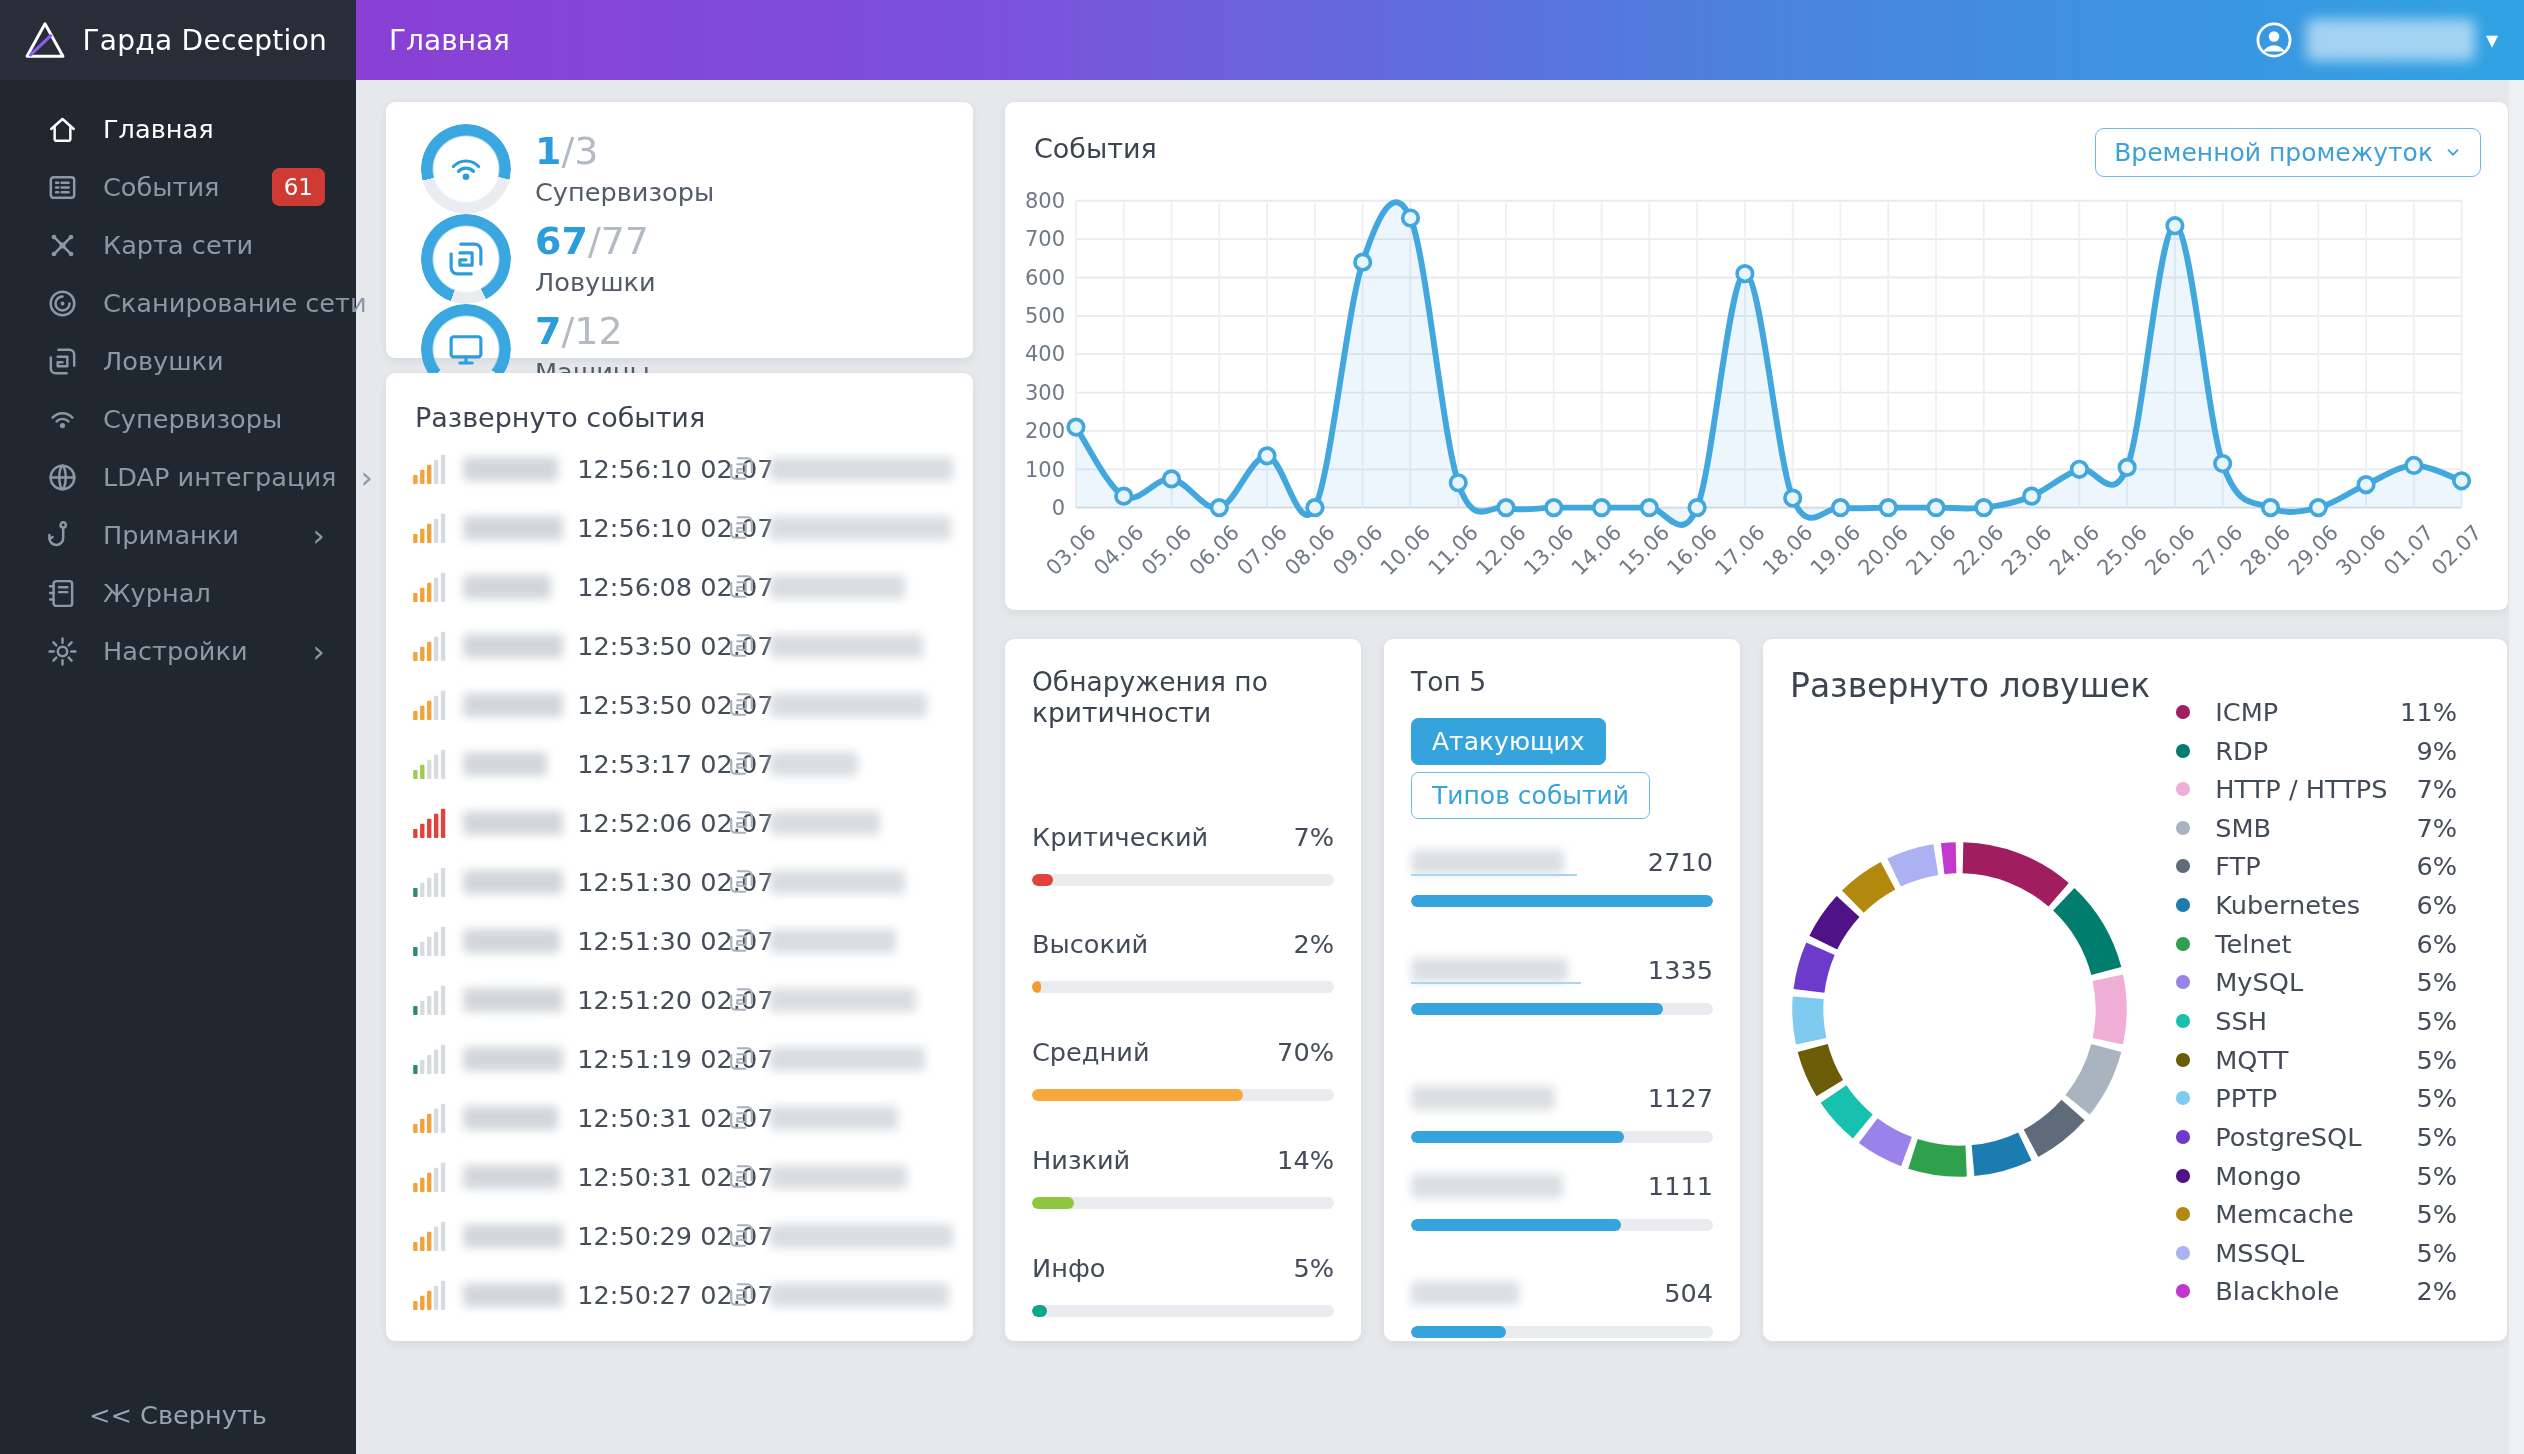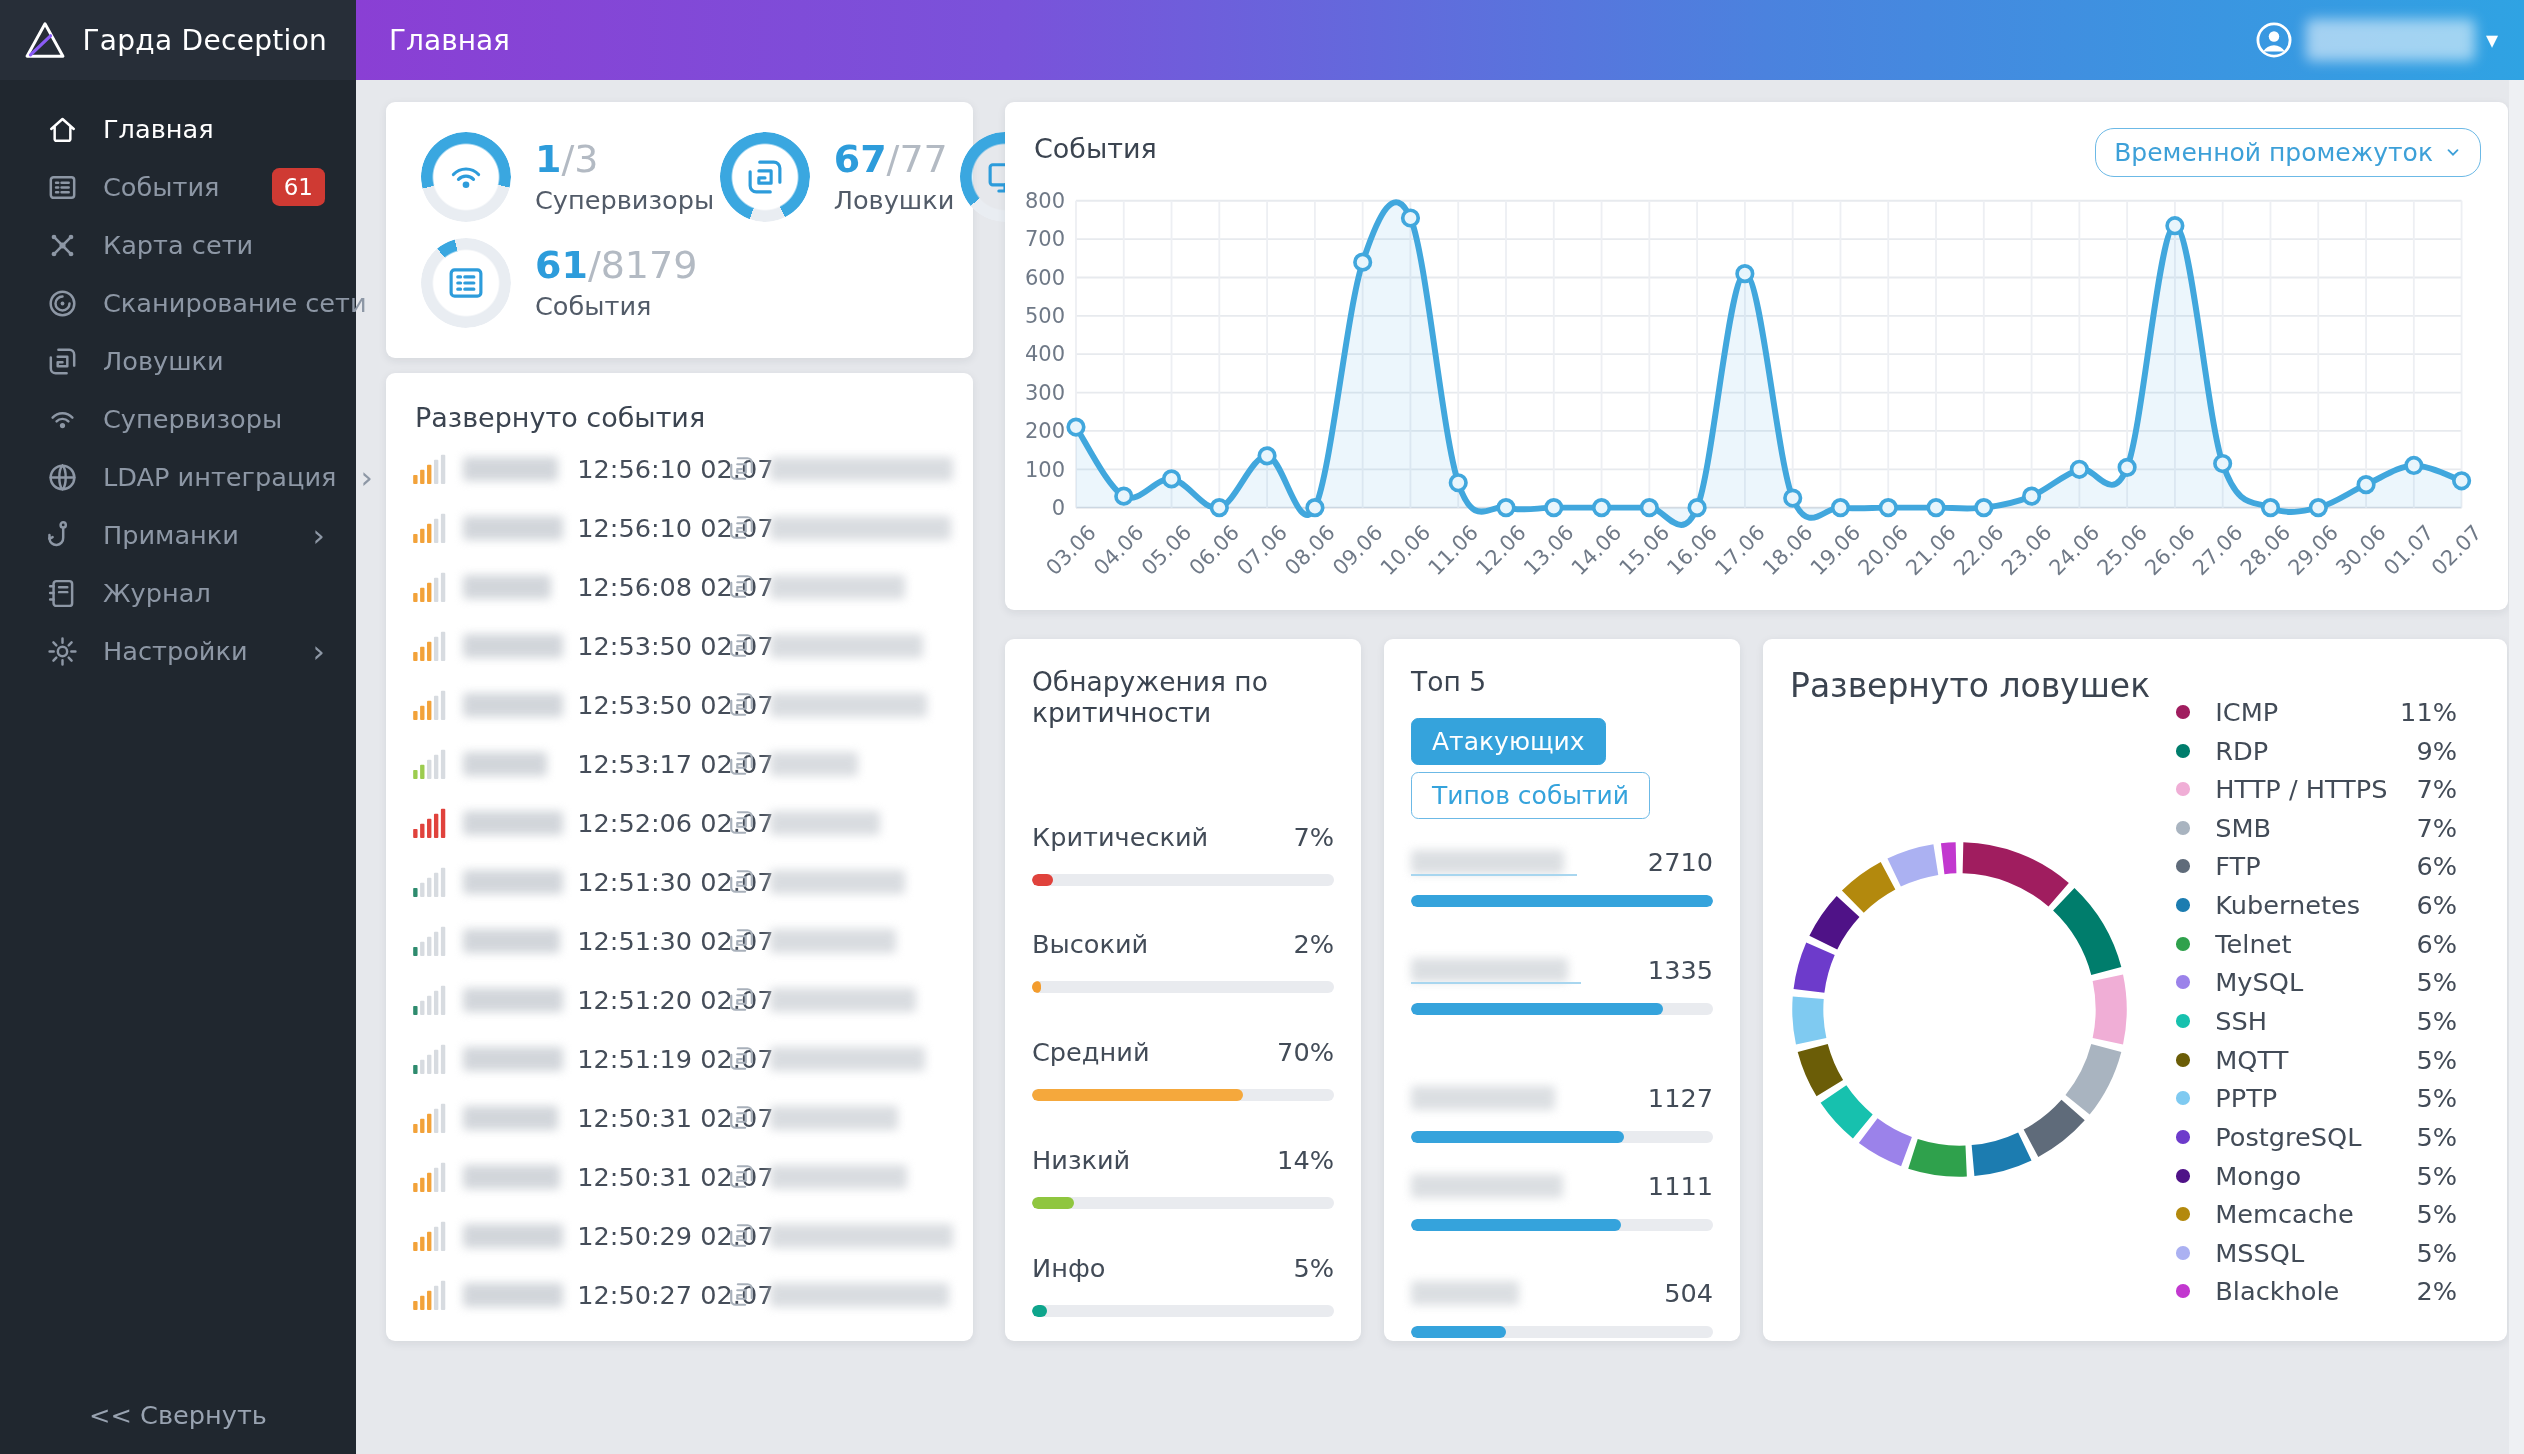--- a/index.html
+++ b/index.html
@@ -33,21 +33,21 @@
   
   .card{position:absolute;background:#fff;border-radius:9px;box-shadow:0 2.7px 9px rgba(25,35,50,.08)}
   .card-title{font-size:27px;color:#3b4450}
   #stats-card{left:386px;top:102px;width:587px;height:256px}
   #recent-card{left:386px;top:373px;width:587px;height:968px}
   #chart-card{left:1005px;top:102px;width:1503px;height:508px}
   #severity-card{left:1005px;top:639px;width:356px;height:702px}
   #top5-card{left:1384px;top:639px;width:356px;height:702px}
   #traps-card{left:1763px;top:639px;width:744px;height:702px}
   
-  .stats-grid{display:grid;grid-template-rows:1fr 1fr;grid-template-columns:1fr 1fr 1fr;
+  .stats-grid{display:grid;grid-template-rows:1fr 1fr;grid-template-columns:1fr;
               height:100%;box-sizing:border-box;padding:22px 7.3px 22px 35px;column-gap:5.5px}
   .stat{display:flex;align-items:center;gap:24px}
   .ring{position:relative;width:90px;height:90px;flex:none}
   .ring-bg{position:absolute;inset:0;border-radius:50%;
      -webkit-mask:radial-gradient(farthest-side,transparent calc(100% - 12.8px),#000 calc(100% - 11px));
      mask:radial-gradient(farthest-side,transparent calc(100% - 12.8px),#000 calc(100% - 11px))}
   .ring-icon{position:absolute;inset:0;display:flex;align-items:center;justify-content:center;color:#2D9CDB}
   .ring-icon svg{width:42px;height:42px}
   .stat-nums{font-size:38px;line-height:1.1;white-space:nowrap}
   .stat-val{color:#2D9CDB;font-weight:600}
@@ -58,21 +58,21 @@
   .row{height:59px;display:flex;align-items:center;gap:14.6px;cursor:pointer}
   .sig{width:35px;height:31px;flex:none}
   .nm{width:100px;flex:none;display:flex}
   .blur{height:24px;border-radius:3.7px;background:#c7ccd2;filter:blur(4.6px);opacity:.8}
   .time{font-size:25.6px;color:#454d59;white-space:nowrap;width:135px;flex:none}
   .trap-ic{color:#a8b0ba;width:29px;height:29px;flex:none}
   .trap-ic svg{width:29px;height:29px}
   
   #chart-title{position:absolute;left:29px;top:31px}
   .range-btn{position:absolute;right:27px;top:25.6px;display:flex;align-items:center;gap:11px;
-             border:1.8px solid #6cb9e6;border-radius:19px;color:#3da0d8;font-size:25px;
+             border:1.8px solid #6cb9e6;border-radius:9px;color:#3da0d8;font-size:25px;
              padding:9px 18px;cursor:pointer;background:#fff}
   #line-chart{position:absolute;left:18px;top:84px}
   
   .sev-group{position:absolute;left:27px;right:27px}
   .sev-head{display:flex;justify-content:space-between;font-size:25.6px;color:#424b57}
   .track{margin-top:22px;height:12px;background:#e9ebef;border-radius:6.4px;overflow:hidden}
   .fill{height:100%;border-radius:6.4px}
   .tab{position:absolute;left:27px;font-size:25px;border-radius:7.3px;padding:8.2px 20px;cursor:pointer;white-space:nowrap}
   .tab-filled{background:#35a3dc;color:#fff;border:1.8px solid #35a3dc}
   .tab-outline{background:#fff;color:#35a3dc;border:1.8px solid #6cb9e6}

